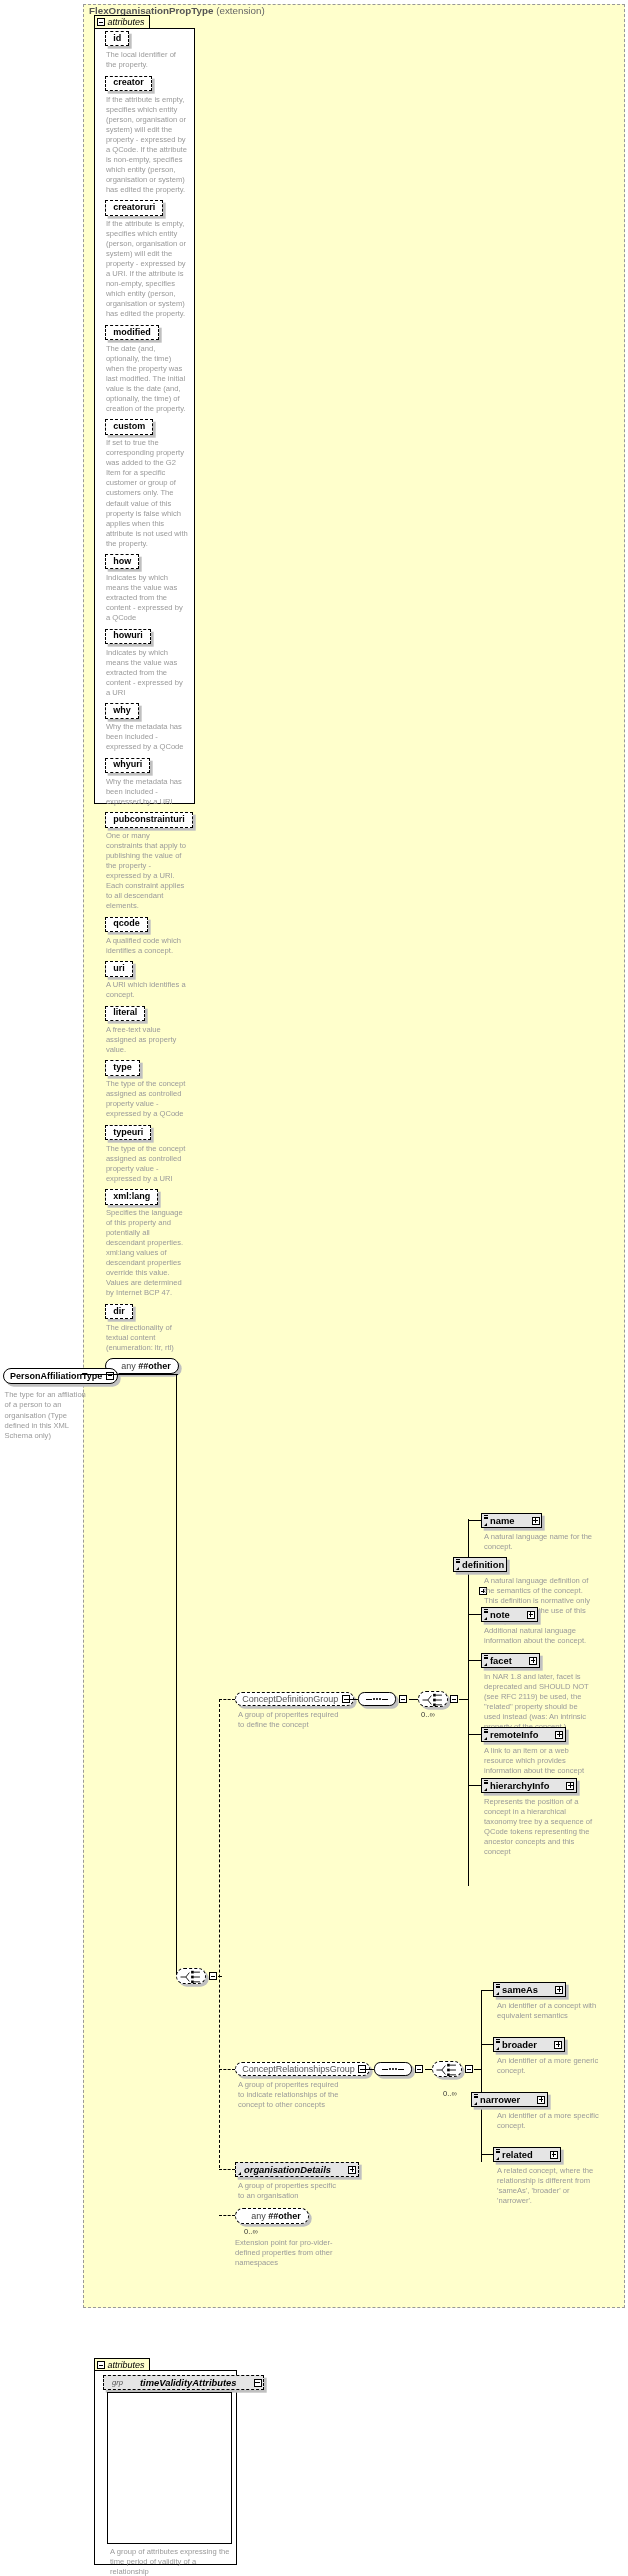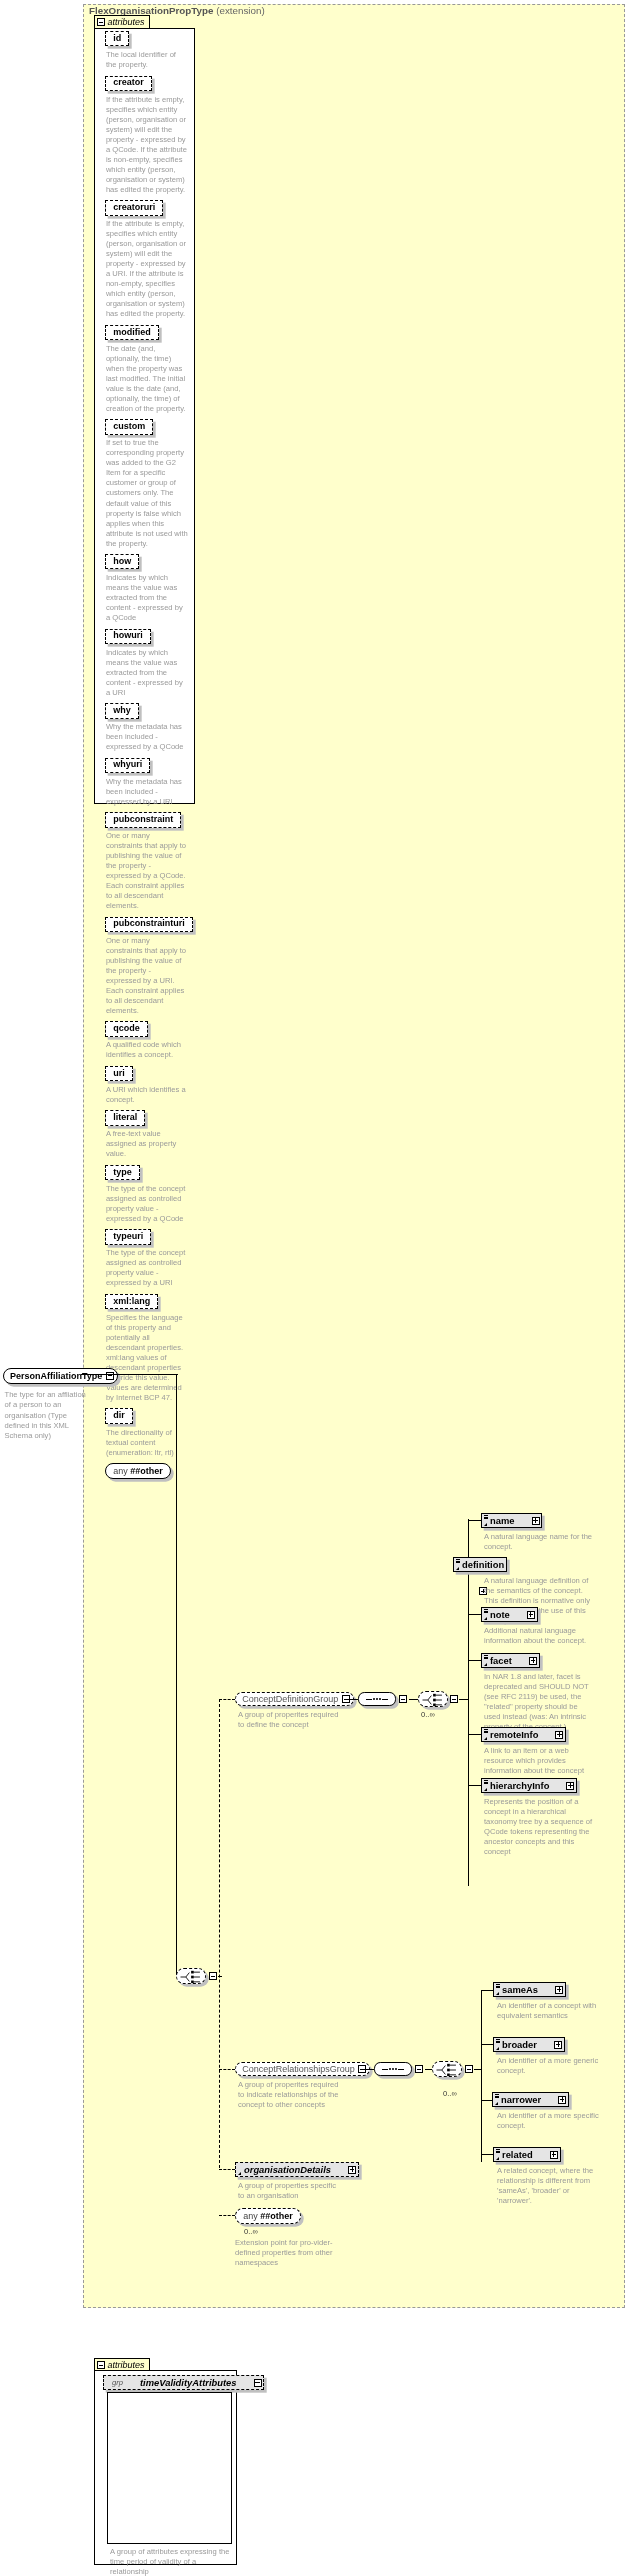--- a/index.html
+++ b/index.html
@@ -88,21 +88,21 @@
     display:inline-block;
     border:0.9px solid #000;
     border-radius:8px;
     background:#fff;
     padding:1.8px 7.2px;
     font-size:9px;
     box-shadow:2.7px 2.7px 0 #c0c0c0;
     white-space:nowrap;
   }
   .any-box b{font-weight:bold;}
-  .any-box .lite{font-weight:normal;color:#444;}
+  .any-box .lite{font-weight:normal;color:#444;margin-left:8px;}
 
   
   .typebox{
     position:absolute;
     border:0.9px solid #000;
     border-radius:8px;
     background:#fff;
     box-shadow:2.7px 2.7px 0 #c0c0c0;
     padding:1.8px 2.7px 1.8px 6.3px;
     display:flex;
@@ -242,21 +242,20 @@
   <div id="attrs" style="position:absolute; left:96px; top:31px; width:98px;">
       <div class="attr-item"><div class="attr-name">id</div><div class="attr-desc">The local identifier of the property.</div></div>
       <div class="attr-item"><div class="attr-name">creator</div><div class="attr-desc">If the attribute is empty, specifies which entity (person, organisation or system) will edit the property - expressed by a QCode. If the attribute is non-empty, specifies which entity (person, organisation or system) has edited the property.</div></div>
       <div class="attr-item"><div class="attr-name">creatoruri</div><div class="attr-desc">If the attribute is empty, specifies which entity (person, organisation or system) will edit the property - expressed by a URI. If the attribute is non-empty, specifies which entity (person, organisation or system) has edited the property.</div></div>
       <div class="attr-item"><div class="attr-name">modified</div><div class="attr-desc">The date (and, optionally, the time) when the property was last modified. The initial value is the date (and, optionally, the time) of creation of the property.</div></div>
       <div class="attr-item"><div class="attr-name">custom</div><div class="attr-desc">If set to true the corresponding property was added to the G2 Item for a specific customer or group of customers only. The default value of this property is false which applies when this attribute is not used with the property.</div></div>
       <div class="attr-item"><div class="attr-name">how</div><div class="attr-desc">Indicates by which means the value was extracted from the content - expressed by a QCode</div></div>
       <div class="attr-item"><div class="attr-name">howuri</div><div class="attr-desc">Indicates by which means the value was extracted from the content - expressed by a URI</div></div>
       <div class="attr-item"><div class="attr-name">why</div><div class="attr-desc">Why the metadata has been included - expressed by a QCode</div></div>
       <div class="attr-item"><div class="attr-name">whyuri</div><div class="attr-desc">Why the metadata has been included - expressed by a URI</div></div>
-      <div class="attr-item"><div class="attr-name">pubconstraint</div><div class="attr-desc">One or many constraints that apply to publishing the value of the property - expressed by a QCode. Each constraint applies to all descendant elements.</div></div>
       <div class="attr-item"><div class="attr-name">pubconstrainturi</div><div class="attr-desc">One or many constraints that apply to publishing the value of the property - expressed by a URI. Each constraint applies to all descendant elements.</div></div>
       <div class="attr-item"><div class="attr-name">qcode</div><div class="attr-desc">A qualified code which identifies a concept.</div></div>
       <div class="attr-item"><div class="attr-name">uri</div><div class="attr-desc">A URI which identifies a concept.</div></div>
       <div class="attr-item"><div class="attr-name">literal</div><div class="attr-desc">A free-text value assigned as property value.</div></div>
       <div class="attr-item"><div class="attr-name">type</div><div class="attr-desc">The type of the concept assigned as controlled property value - expressed by a QCode</div></div>
       <div class="attr-item"><div class="attr-name">typeuri</div><div class="attr-desc">The type of the concept assigned as controlled property value - expressed by a URI</div></div>
       <div class="attr-item"><div class="attr-name">xml:lang</div><div class="attr-desc">Specifies the language of this property and potentially all descendant properties. xml:lang values of descendant properties override this value. Values are determined by Internet BCP 47.</div></div>
       <div class="attr-item"><div class="attr-name">dir</div><div class="attr-desc">The directionality of textual content (enumeration: ltr, rtl)</div></div>
       <div class="attr-item"><span class="any-box"><span class="lite">any</span> <b>##other</b></span></div>
     </div>
@@ -448,21 +447,21 @@
           <i></i>
           <i></i>
           <i></i>
         </span>
         <span class="arr"></span>
         <span>broader</span>
         <span class="pm plus"></span>
       </div>
       <div class="desc" style="left: 497px; top: 2056px; width: 107px;">An identifier of a more generic concept.</div>
       <div class="ln h" style="left: 481px; top: 2100px; width: 12.5px;"></div>
-      <div class="elnode" style="left: 492px; top: 2092px;">
+      <div class="elnode" style="left: 471px; top: 2092px;">
         <span class="lines">
           <i></i>
           <i></i>
           <i></i>
         </span>
         <span class="arr"></span>
         <span>narrower</span>
         <span class="pm plus"></span>
       </div>
       <div class="desc" style="left: 497px; top: 2111px; width: 107px;">An identifier of a more specific concept.</div>

